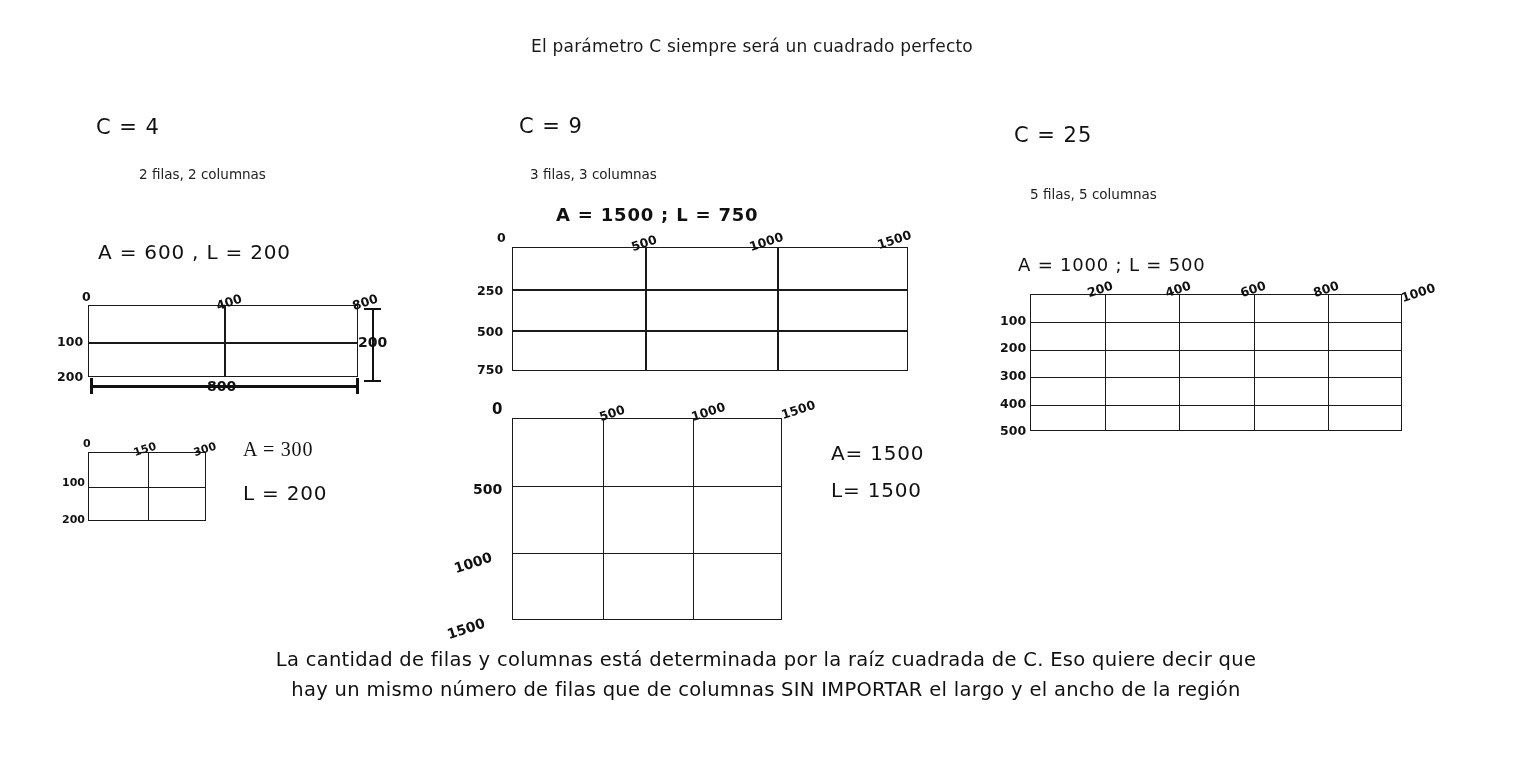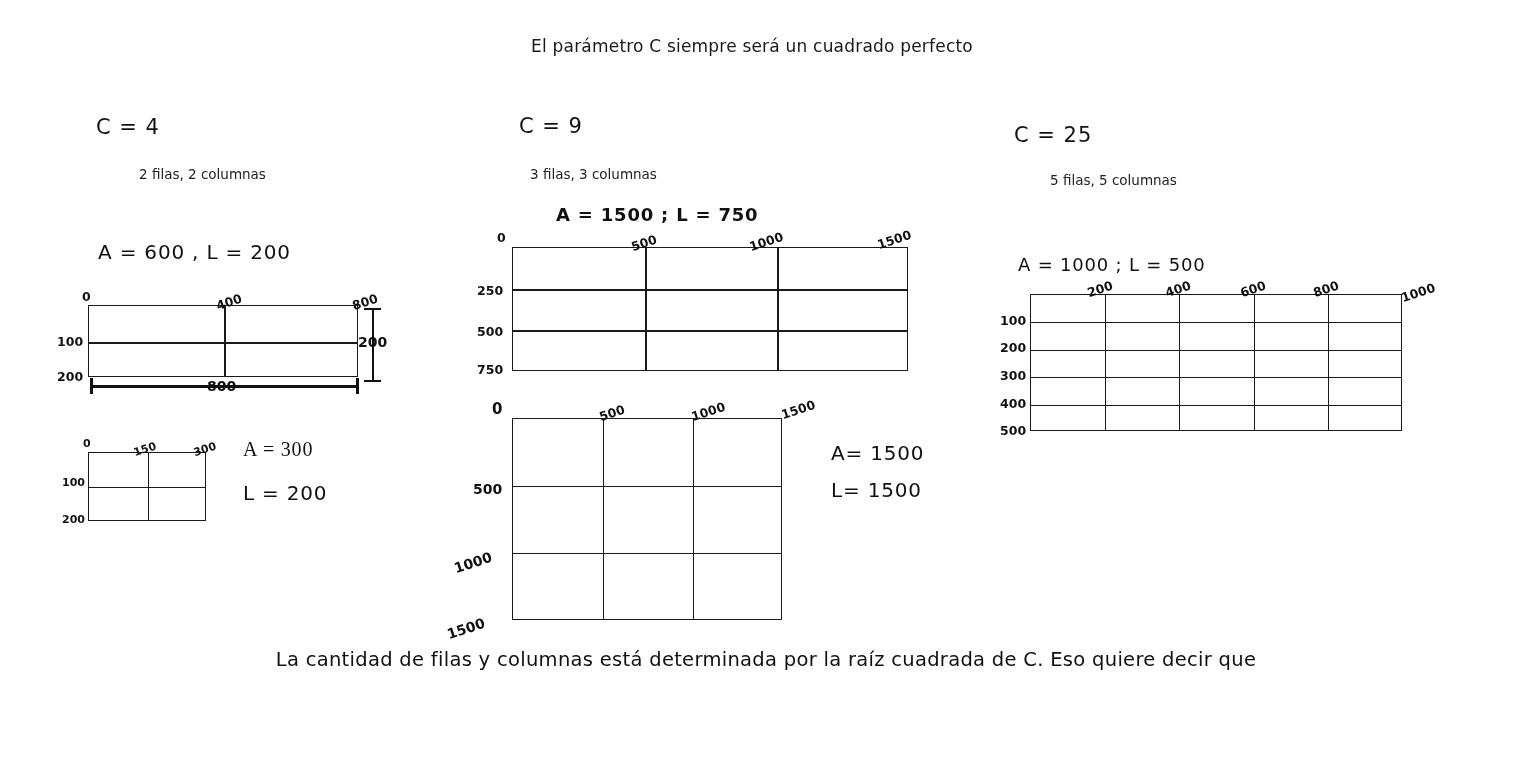--- a/index.html
+++ b/index.html
@@ -157,21 +157,21 @@
 <div class="abs tick rot" style="left:694px; top:409px;">1000</div>
 <div class="abs tick rot" style="left:784px; top:407px;">1500</div>
 <div class="abs tick" style="left:473px; top:481px; font-size:14px;">500</div>
 <div class="abs tick rot" style="left:457px; top:560px; font-size:14px;">1000</div>
 <div class="abs tick rot" style="left:450px; top:626px; font-size:14px;">1500</div>
 
 <div class="abs eq" style="left:831px; top:441px;">A= 1500</div>
 <div class="abs eq" style="left:831px; top:478px;">L= 1500</div>
 
 <div class="abs hdr" style="left:1014px; top:123px;">C = 25</div>
-<div class="abs sub" style="left:1030px; top:172px;margin-left:20px;">5 filas, 5 columnas</div>
+<div class="abs sub" style="left:1030px; top:186px;">5 filas, 5 columnas</div>
 
 <div class="abs eq" style="left:1018px; top:254px; font-size:18px;">A = 1000 ;  L = 500</div>
 
 <div class="grid thin" style="left:1030px; top:294px; width:372px; height:137px;">
   <div class="vline" style="left:74px;"></div>
   <div class="vline" style="left:148px;"></div>
   <div class="vline" style="left:223px;"></div>
   <div class="vline" style="left:297px;"></div>
   <div class="hline" style="top:27px;"></div>
   <div class="hline" style="top:55px;"></div>
@@ -184,13 +184,14 @@
 <div class="abs tick rot" style="left:1316px; top:285px;">800</div>
 <div class="abs tick rot" style="left:1404px; top:290px;">1000</div>
 <div class="abs tick" style="left:1000px; top:313px;">100</div>
 <div class="abs tick" style="left:1000px; top:340px;">200</div>
 <div class="abs tick" style="left:1000px; top:368px;">300</div>
 <div class="abs tick" style="left:1000px; top:396px;">400</div>
 <div class="abs tick" style="left:1000px; top:423px;">500</div>
 
 <div class="abs footer">
   <div>La cantidad de filas y columnas está determinada por la raíz cuadrada de C. Eso quiere decir que</div>
+  <div>hay un mismo número de filas que de columnas SIN IMPORTAR el largo y el ancho de la región</div>
 </div>
 
 </body></html>

